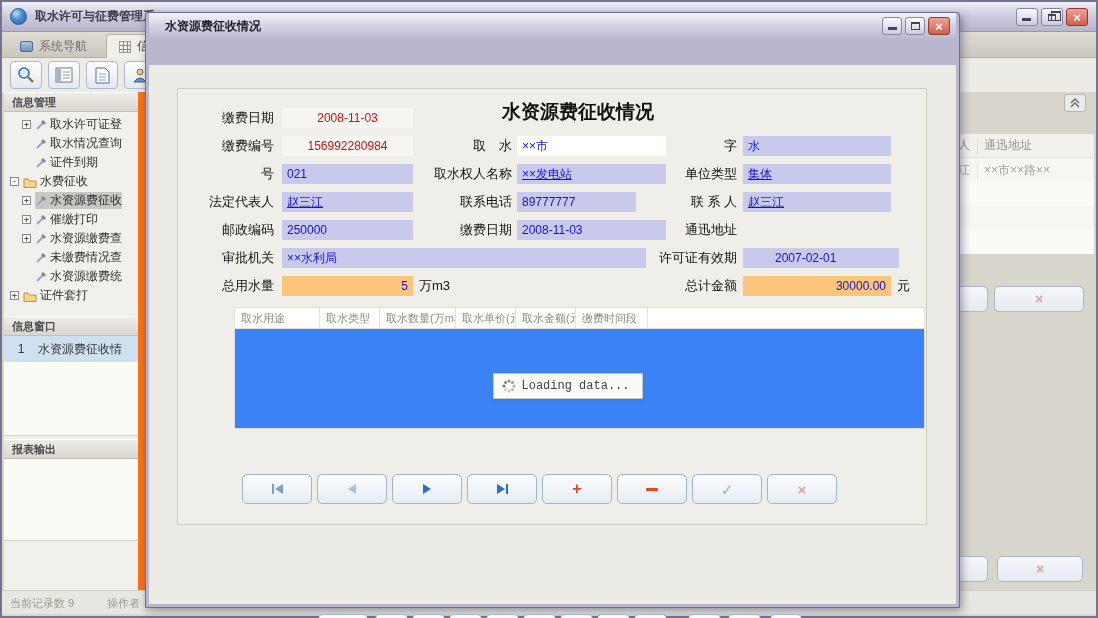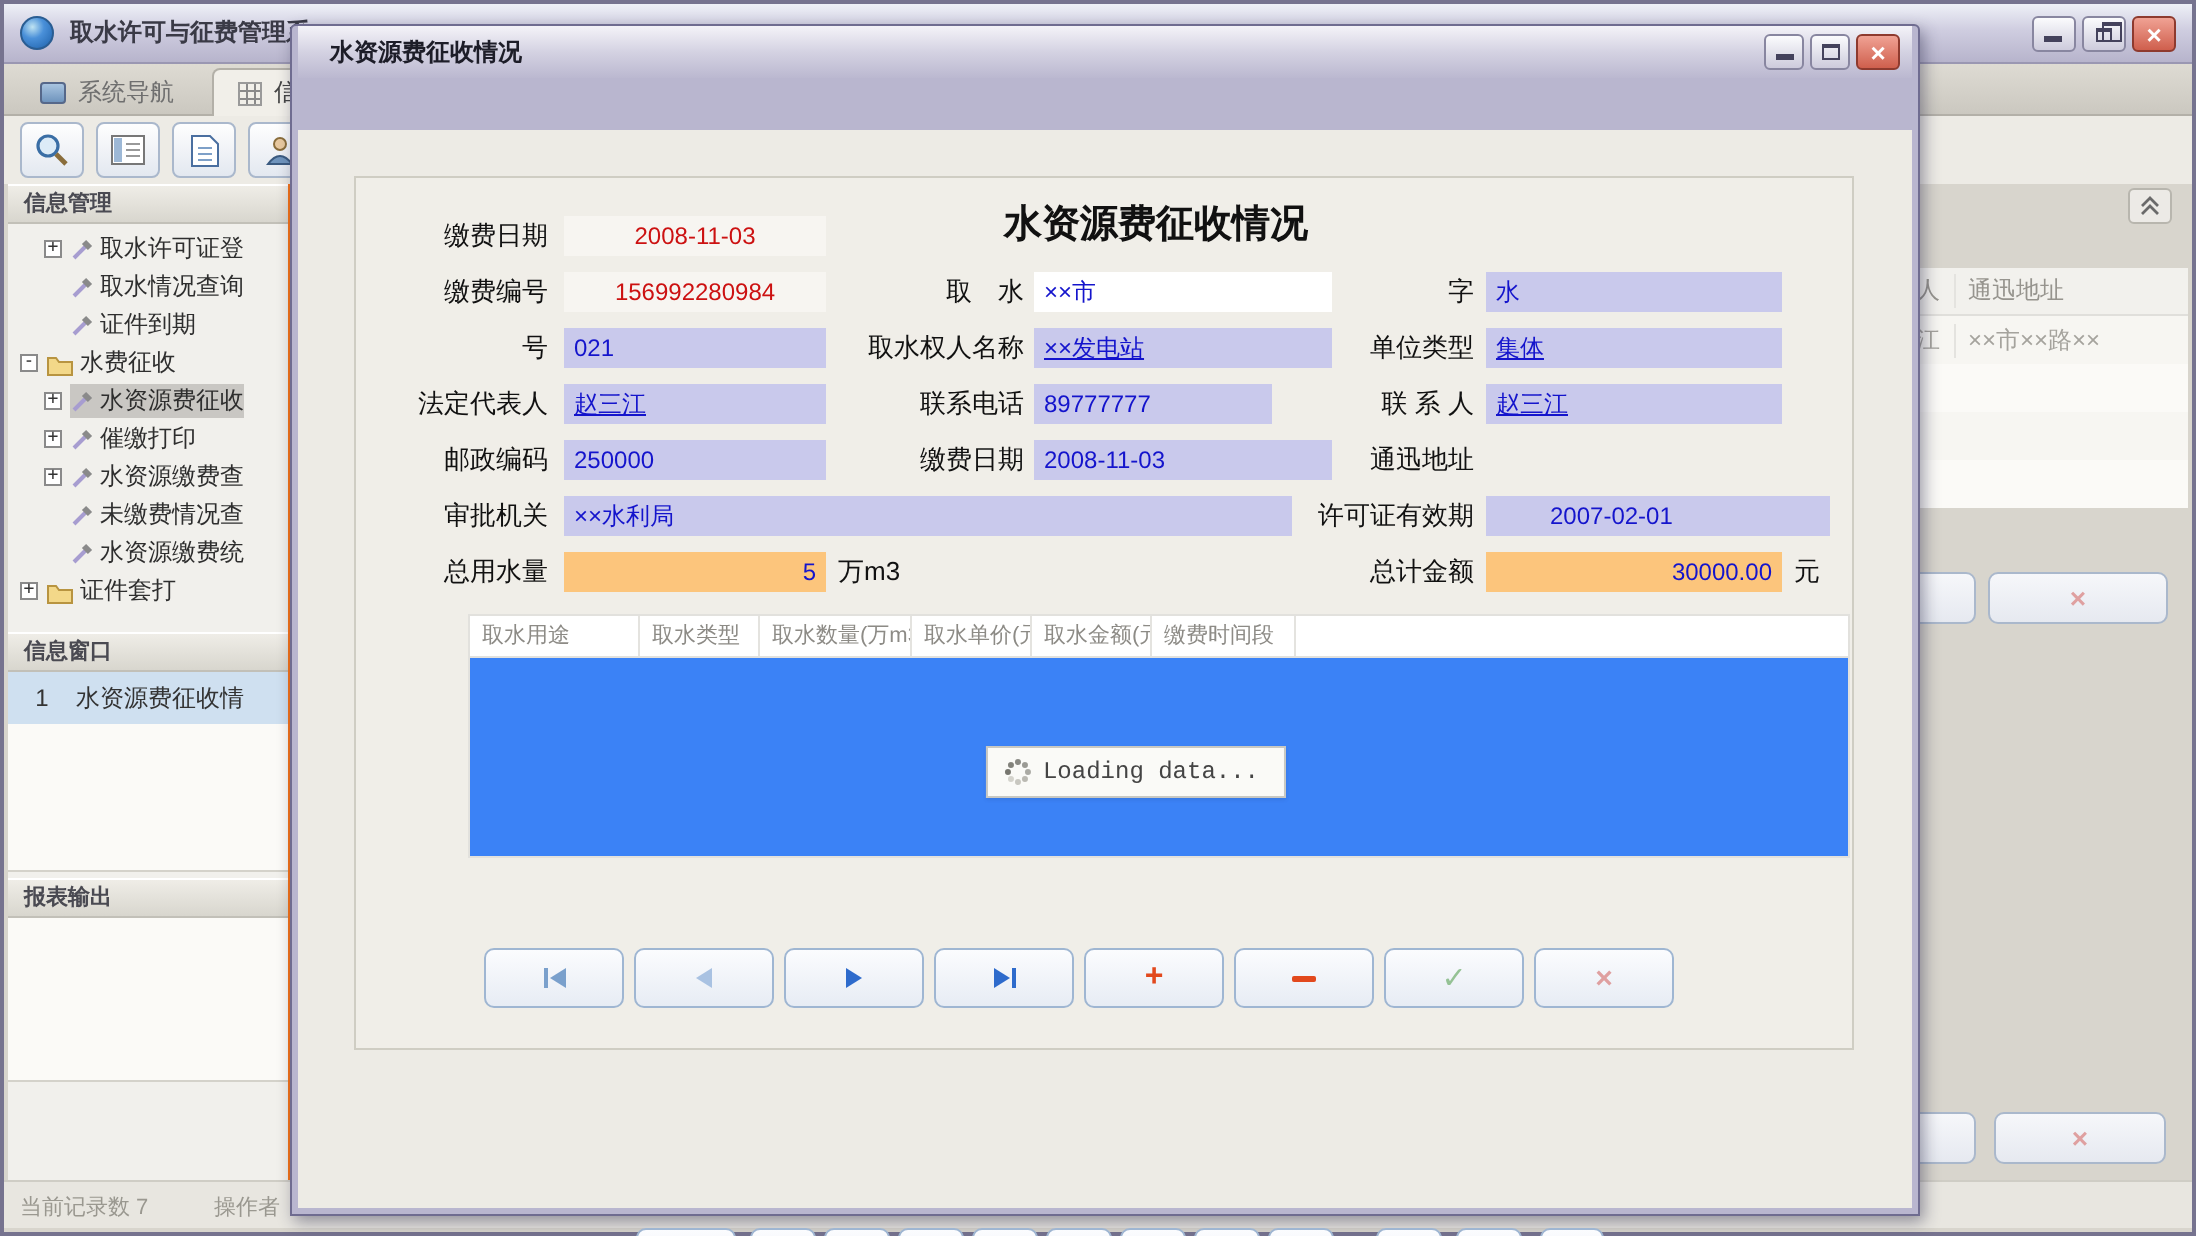--- a/index.html
+++ b/index.html
@@ -47,21 +47,21 @@
     border:1px solid #9a9a9a; }
 
   
   .mw-toolbar { position:absolute; left:0; top:56px; width:100%; height:34px; background:#edebe5; }
   .tbtn { position:absolute; top:3px; width:32px; height:28px; border:1px solid #aab8cc;
     border-radius:4px; background:linear-gradient(180deg,#fefefe,#e3e8f0);
     display:flex; align-items:center; justify-content:center; }
 
   
   .sidebar { position:absolute; left:2px; top:90px; width:141px; height:498px;
-    background:#f1f0ec; border-right:1px solid #f97316; }
+    background:#f1f0ec; border-right:7px solid #f97316; }
   .side-hdr { height:20px; background:linear-gradient(180deg,#efede7,#d8d6ce);
     border-top:1px solid #fff; border-bottom:1px solid #c2c0b8;
     font-size:11px; color:#4a4a52; font-weight:bold; line-height:19px; padding-left:8px; }
   .tree { padding-top:3px; }
   .trow { height:19px; display:flex; align-items:center; font-size:12px; color:#2e2e2e; }
   .trow.lvl1 { padding-left:6px; } .trow.lvl2 { padding-left:18px; }
   .expbox { width:9px; height:9px; border:1px solid #8a8a8a; background:#fff; font-size:9px;
     line-height:7px; text-align:center; color:#333; margin-right:4px; flex:0 0 9px;
     font-family:"DejaVu Sans Mono",monospace; }
   .expbox.hidden { visibility:hidden; }
@@ -377,21 +377,21 @@
   <div class="bg-btn" style="left:930px; top:284px; width:56px;"></div>
   <div class="bg-btn" style="left:992px; top:284px; width:90px;">
       <span>×</span>
     </div>
   <div class="bg-btn" style="left:930px; top:554px; width:56px;"></div>
   <div class="bg-btn" style="left:995px; top:554px; width:86px;">
       <span>×</span>
     </div>
 
   <div class="statusbar">
-    <span style="left:8px;">当前记录数 7</span>
+    <span style="left:8px;">当前记录数 9</span>
     <span style="left:105px;">操作者</span>
   </div>
 
   <div class="dialog">
     <div class="dlg-inner">
       <div class="dlg-titlebar">
         <span class="dlg-title">水资源费征收情况</span>
         <div class="winbtns" style="right:6px; top:4px;">
           <div class="wb" style="width:20px;">
               <span class="glyph-min"></span>
@@ -436,21 +436,21 @@
 
           <span class="flabel" style="left:0; top:131px; width:96px;">邮政编码</span>
           <span class="fval fv-lav" style="left:104px; top:131px; width:131px;">250000</span>
           <span class="flabel" style="left:246px; top:131px; width:88px;">缴费日期</span>
           <span class="fval fv-lav" style="left:339px; top:131px; width:149px;">2008-11-03</span>
           <span class="flabel" style="left:496px; top:131px; width:63px;">通迅地址</span>
 
           <span class="flabel" style="left:0; top:159px; width:96px;">审批机关</span>
           <span class="fval fv-lav" style="left:104px; top:159px; width:364px;">××水利局</span>
           <span class="flabel" style="left:450px; top:159px; width:109px;">许可证有效期</span>
-          <span class="fval fv-lav" style="left:565px; top:159px; width:172px;padding-left:32px;">2007-02-01</span>
+          <span class="fval fv-lav" style="left:565px; top:159px; width:156px;padding-left:32px;">2007-02-01</span>
 
           <span class="flabel" style="left:0; top:187px; width:96px;">总用水量</span>
           <span class="fval fv-orange" style="left:104px; top:187px; width:131px;">5</span>
           <span class="funit" style="left:241px; top:187px;">万m3</span>
           <span class="flabel" style="left:496px; top:187px; width:63px;">总计金额</span>
           <span class="fval fv-orange" style="left:565px; top:187px; width:148px;">30000.00</span>
           <span class="funit" style="left:719px; top:187px;">元</span>
 
           <div class="grid">
             <div class="grid-hdr">

